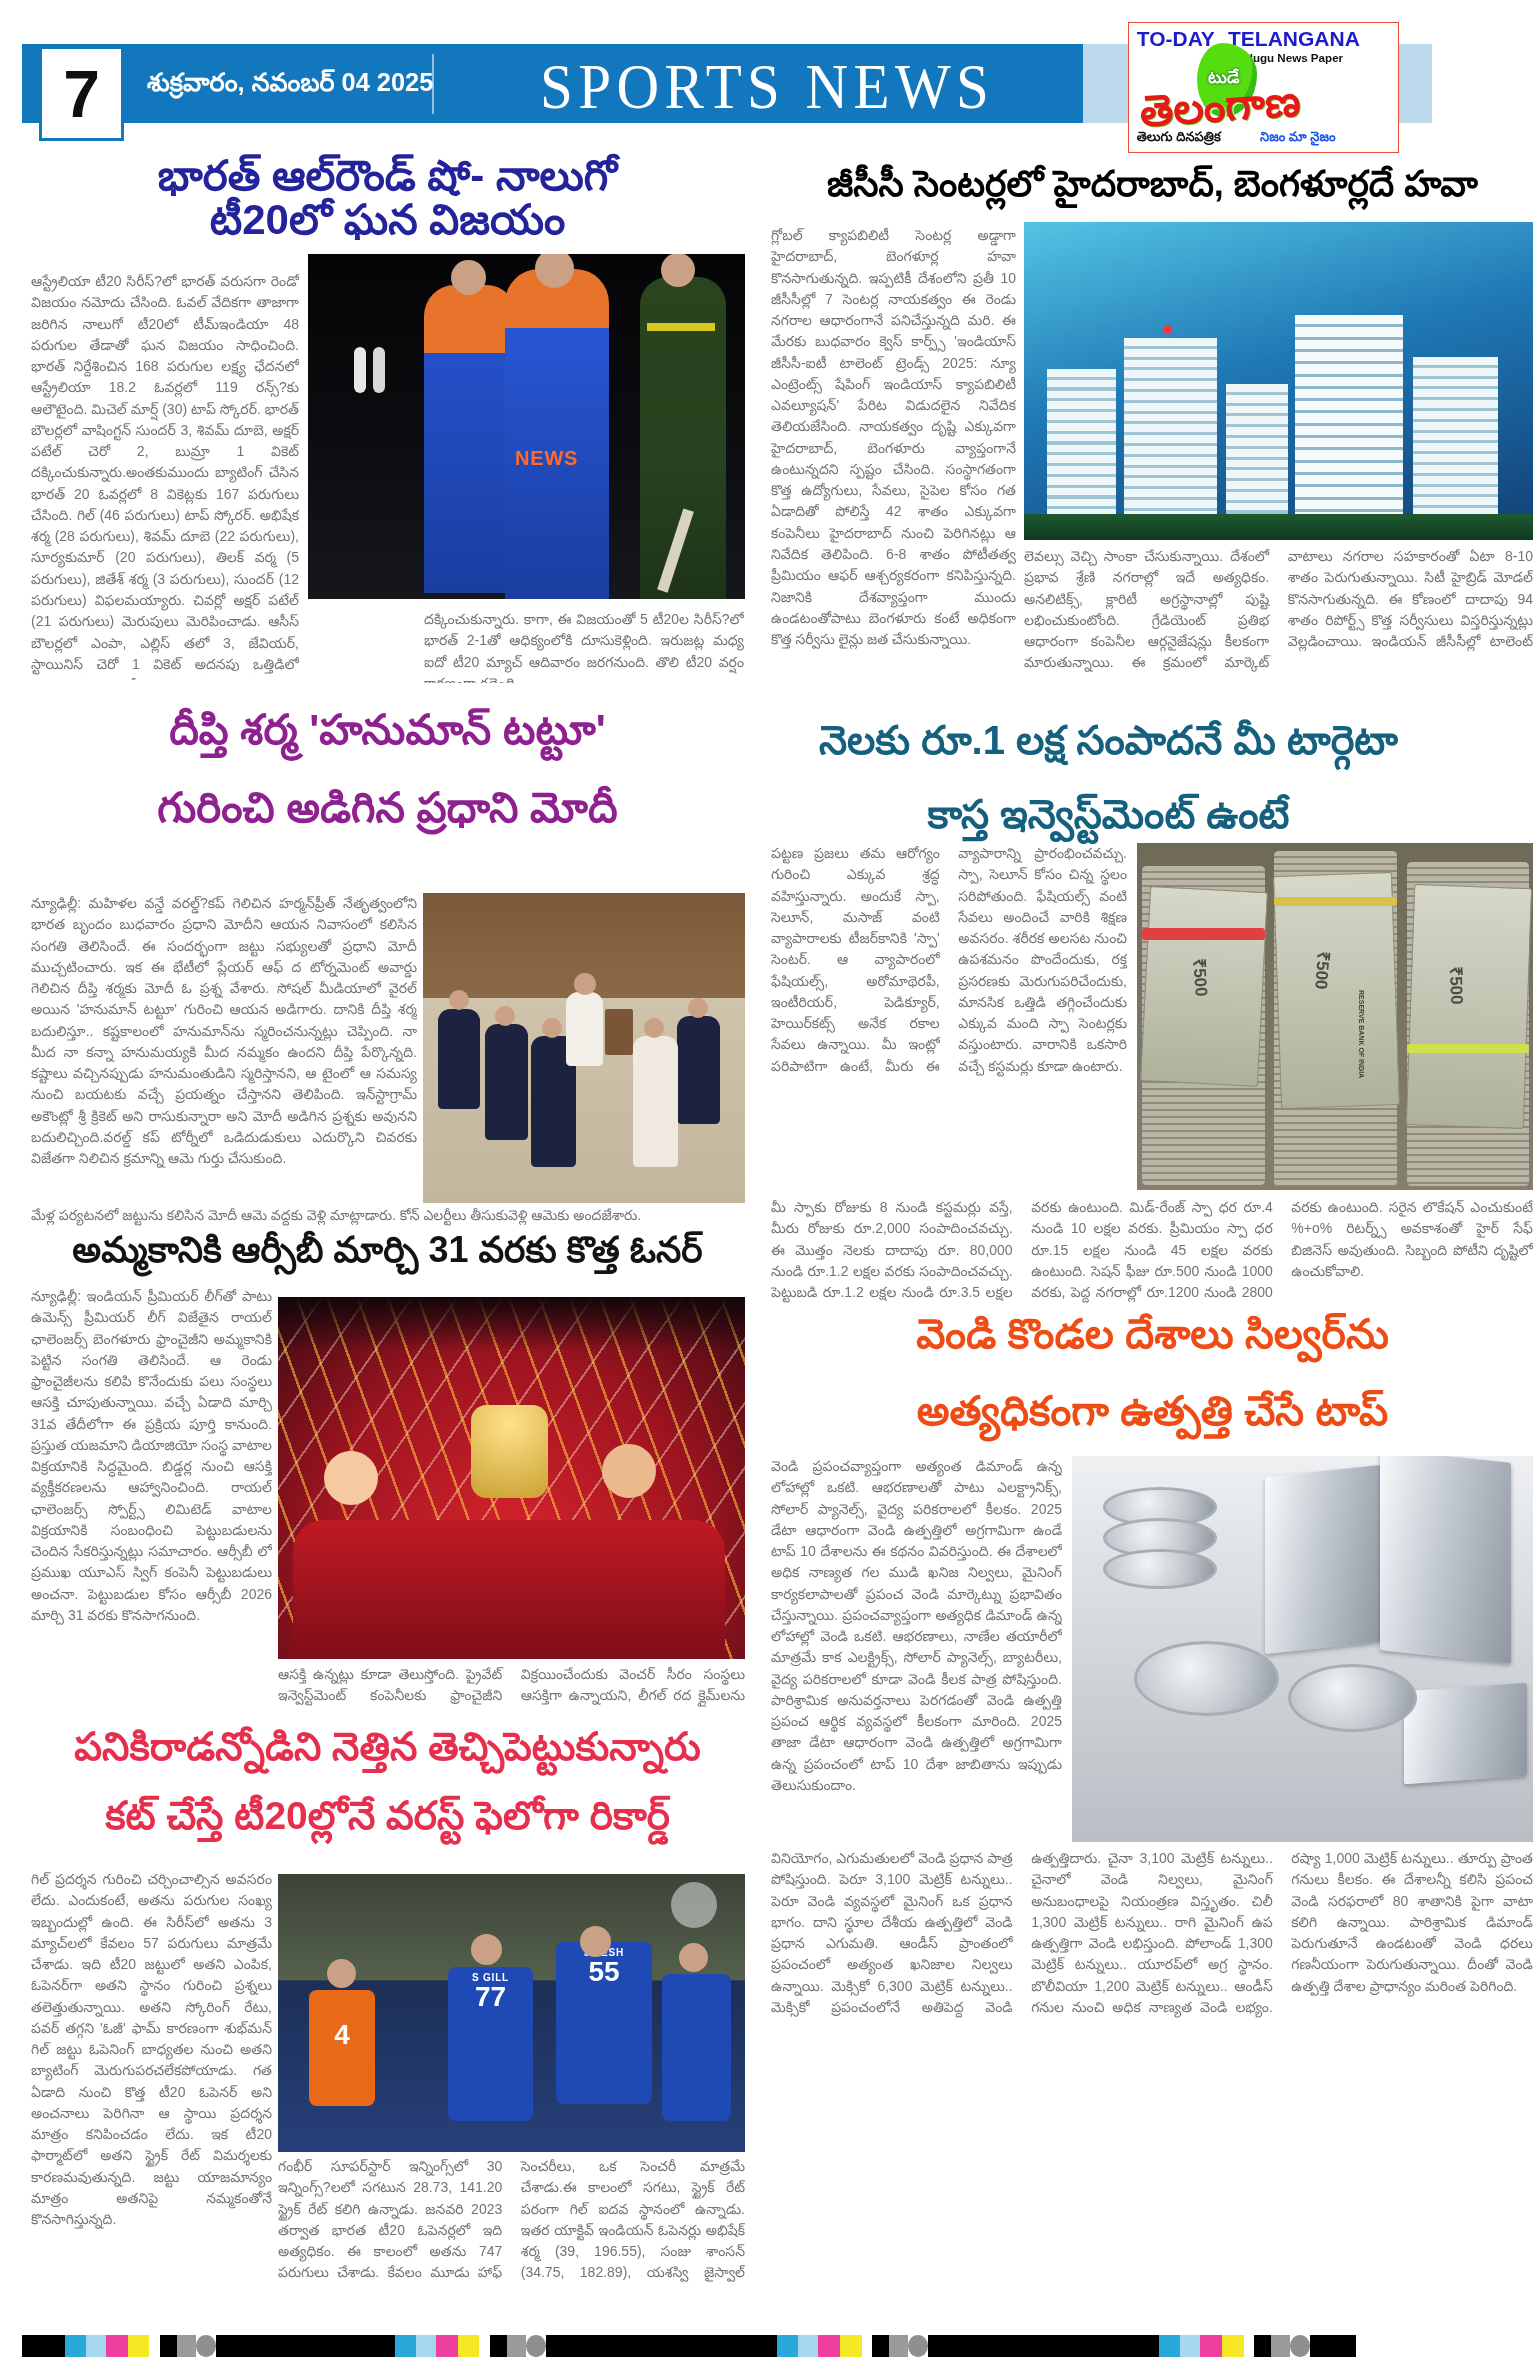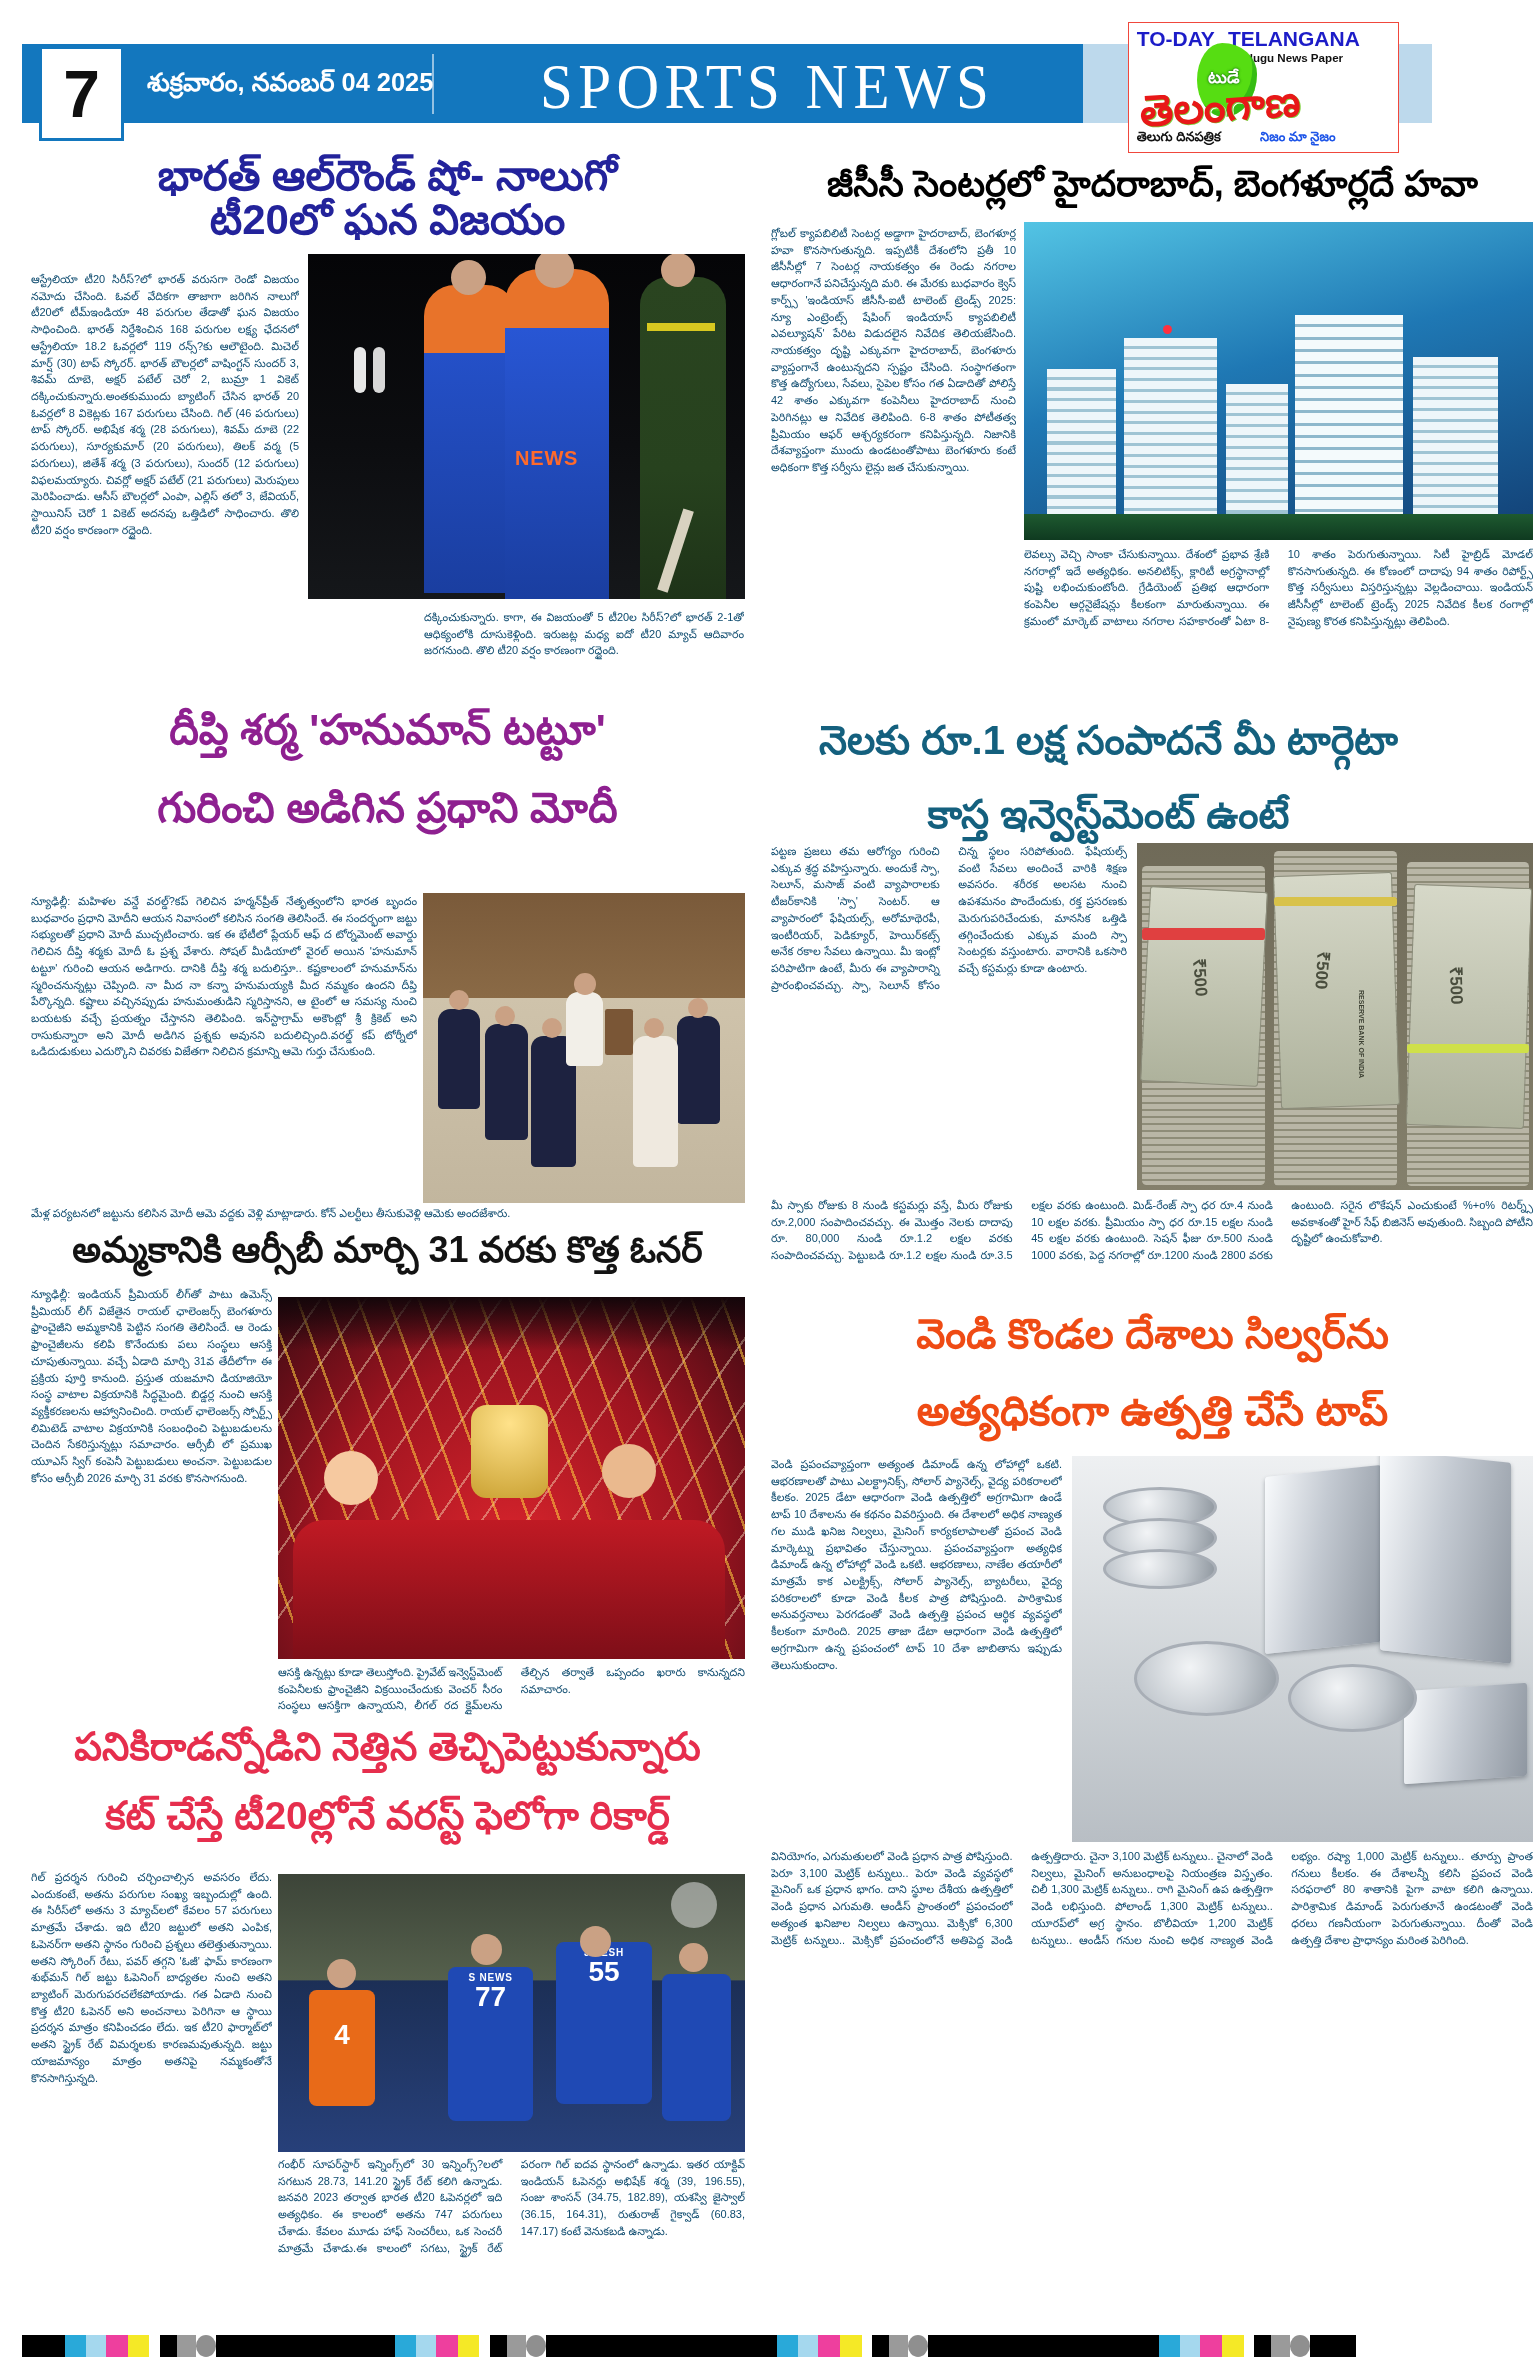--- a/index.html
+++ b/index.html
@@ -27,21 +27,21 @@
   .logo-br{color:#1c54e8;font-weight:bold;font-size:13px;}
   
   .headline{font-weight:bold;text-align:center;line-height:1.05;white-space:nowrap;}
   .hl-navy{color:#23239b;font-size:42px;}
   .hl-magenta{color:#000000;font-size:36px;}
   .hl-purple{color:#8e2090;font-size:42px;}
   .hl-teal{color:#14607e;font-size:40px;}
   .hl-black{color:#131313;font-size:36px;}
   .hl-orange{color:#ef4b14;font-size:41px;}
   .hl-red{color:#e62e4d;font-size:39px;}
-  .body-text{font-size:11px;line-height:1.52;text-align:justify;overflow:hidden;color:#0c4a6e;}
+  .body-text{font-size:14px;line-height:1.52;text-align:justify;overflow:hidden;color:#737373;}
   .cols2{column-count:2;column-gap:18.5px;}
   .cols3{column-count:3;column-gap:18.5px;}
   .photo{overflow:hidden;background:#888;}
   
   .ph-cricket{background:linear-gradient(180deg,#050507 0%,#0c0d10 55%,#15171a 100%);}
   .blob{position:absolute;border-radius:50%;}
   .ph-city{background:linear-gradient(165deg,#53c4e4 0%,#1f78b4 45%,#123f74 100%);}
   .bldg{position:absolute;background:repeating-linear-gradient(180deg,#eef6fa 0 7.7px,#9fc4d4 7.7px 10.8px);}
   .ph-modi{background:linear-gradient(180deg,#7a5a3a 0%,#8a6a46 34%,#cfc3ab 34%,#c2b69e 100%);}
   .person{position:absolute;background:#1d2240;border-radius:12.3px 12.3px 4.6px 4.6px;}
@@ -219,21 +219,21 @@
     <div>పనికిరాడన్నోడిని నెత్తిన తెచ్చిపెట్టుకున్నారు</div>
     <div style="margin-top:28px;">కట్ చేస్తే టీ20ల్లోనే వరస్ట్ ఫెలోగా రికార్డ్</div>
   </div>
 
   <div class="abs photo ph-team" style="left:278px;top:1874px;width:467px;height:278px;">
     <div class="blob" style="left:393px;top:7.7px;width:46px;height:46px;background:rgba(240,240,240,.5);"></div>
     <div class="jersey orange" style="left:31px;top:116px;width:66px;height:116px;">
       <div class="jnum" style="margin-top:31px;">4</div>
     </div>
     <div class="jersey" style="left:170px;top:93px;width:85px;height:154px;">
-      <div class="jname">S NEWS</div>
+      <div class="jname">S GILL</div>
       <div class="jnum">77</div>
     </div>
     <div class="jersey" style="left:278px;top:68px;width:96px;height:162px;">
       <div class="jname">JITESH</div>
       <div class="jnum">55</div>
     </div>
     <div class="head" style="left:193px;top:60px;width:31px;height:31px;"></div>
     <div class="head" style="left:302px;top:52px;width:31px;height:31px;"></div>
     <div class="head" style="left:49px;top:85px;width:29px;height:29px;"></div>
     <div class="head" style="left:401px;top:69px;width:29px;height:29px;"></div>

